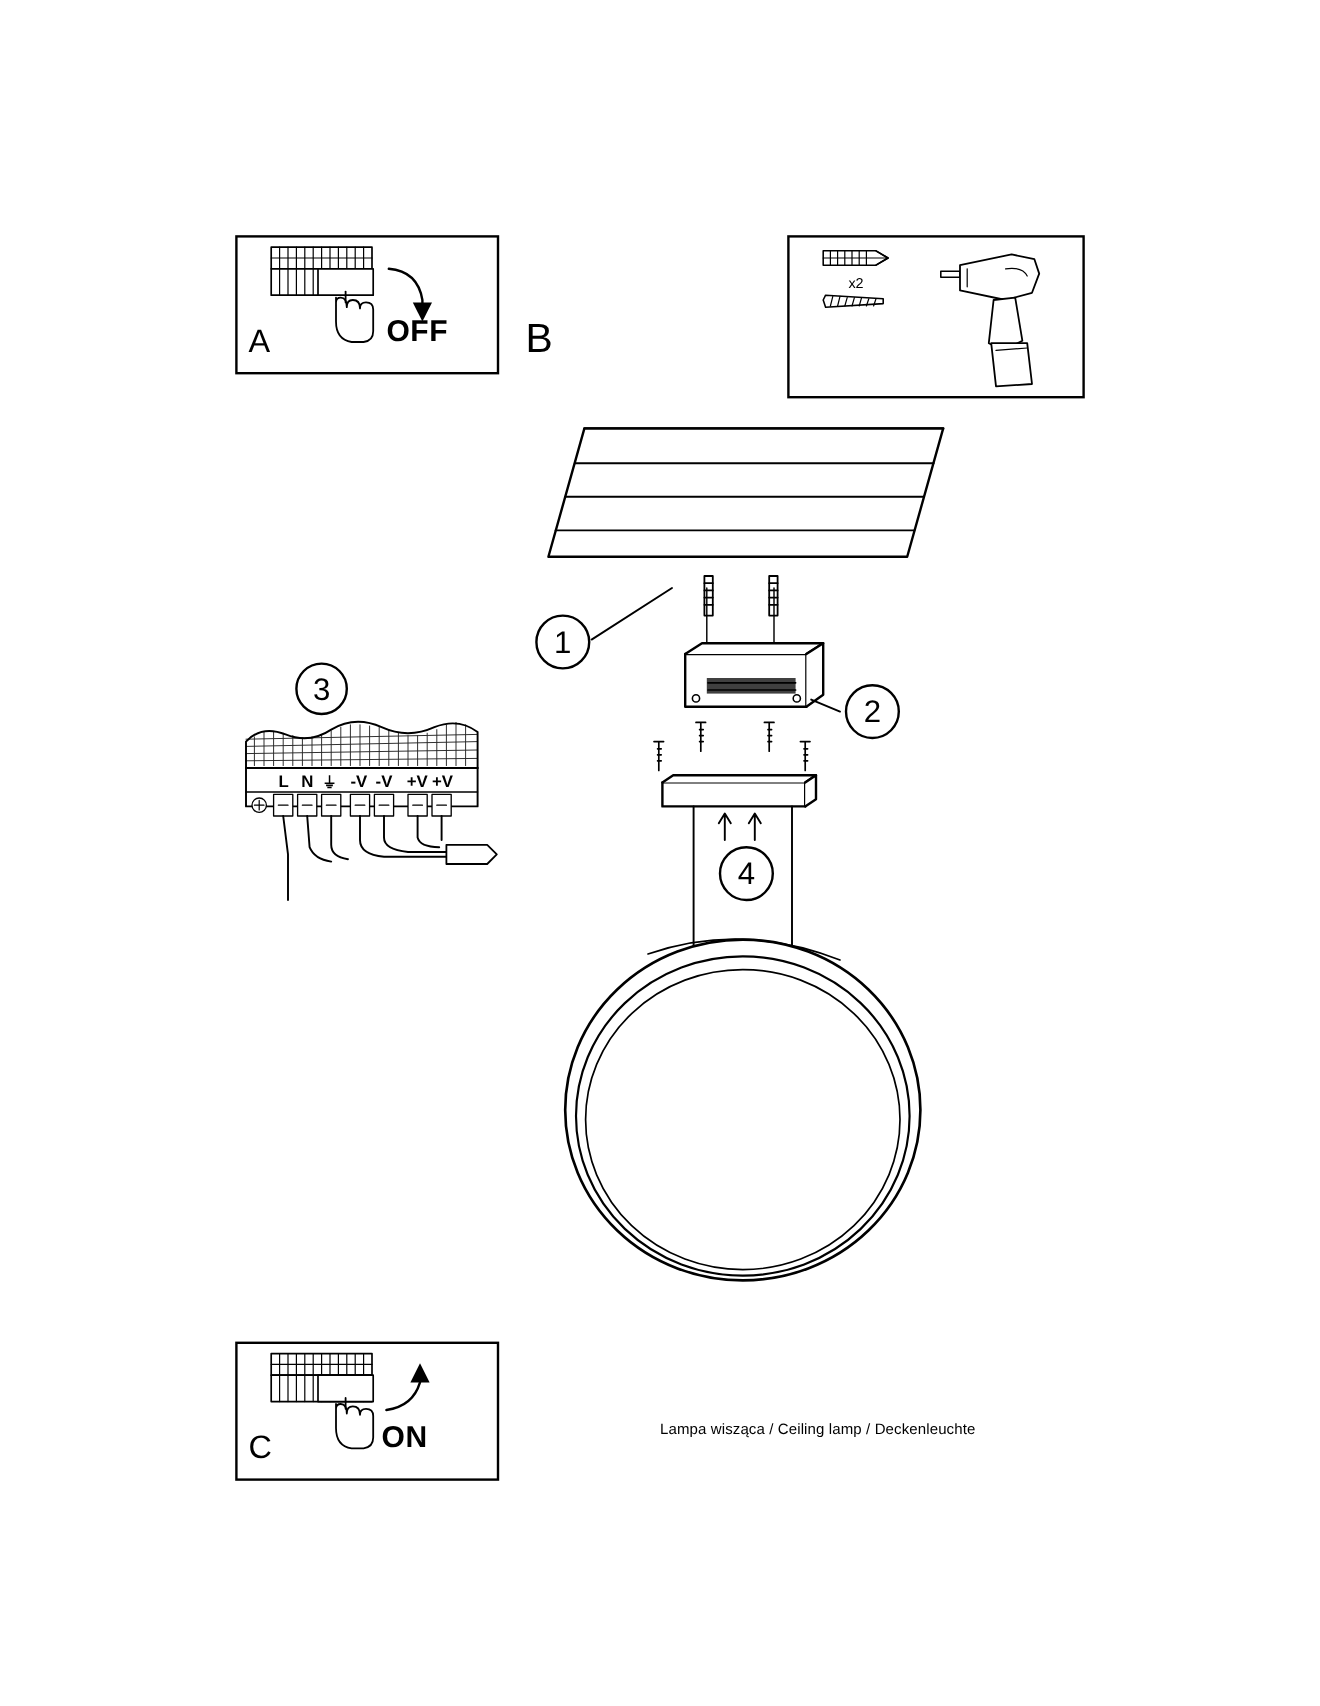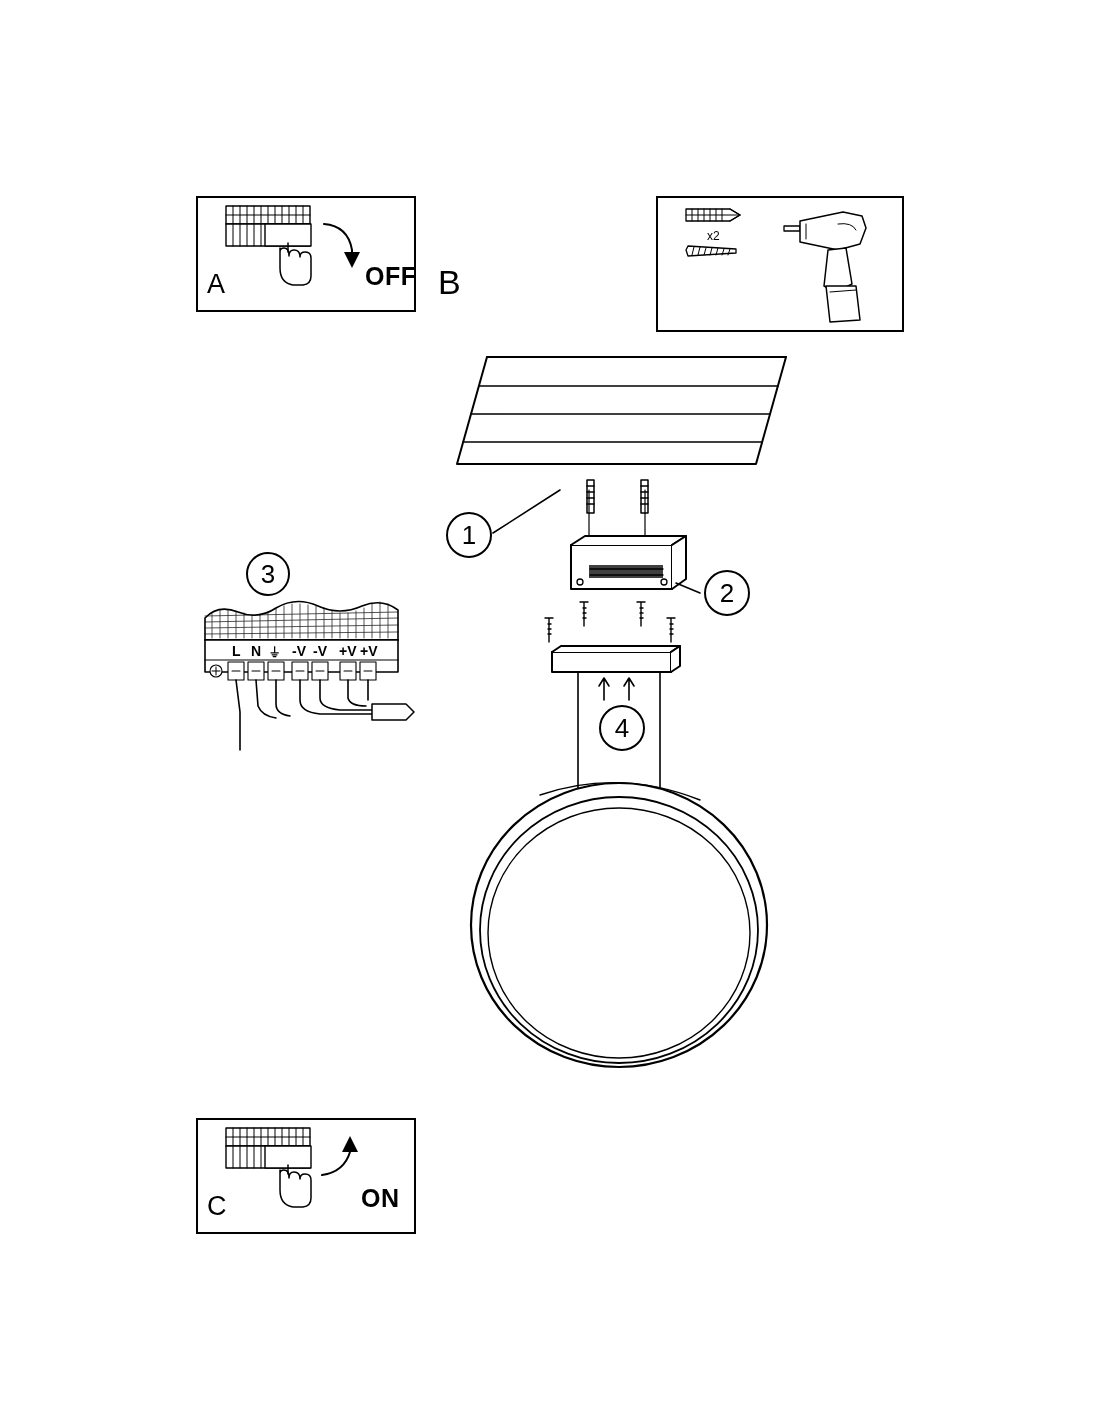--- a/index.html
+++ b/index.html
@@ -40,21 +40,20 @@
   }
   #letter-a { left: 207px; top: 271px; }
   #letter-c { left: 207px; top: 1193px; }
   #letter-b { left: 438px; top: 265px; font-size: 34px; }
 
   .switch-word {
     position: absolute;
     font-size: 25px;
     font-weight: 700;
     letter-spacing: 0.5px;
-    margin-left: 43px;
   }
   #word-off { left: 322px; top: 262px; }
   #word-on  { left: 318px; top: 1184px; text-align: right; }
 
   
   .callout {
     position: absolute;
     border: 2px solid #000;
     border-radius: 50%;
     width: 46px;
@@ -271,15 +270,16 @@
       <text x="360" y="656">+V</text>
     </g>
   </svg>
 
   <div class="callout" id="callout-1">1</div>
   <div class="callout" id="callout-2">2</div>
   <div class="callout" id="callout-3">3</div>
   <div class="callout" id="callout-4">4</div>
 
   <div id="footer-text">
+    <div>Lampa wisząca / Ceiling lamp / Deckenleuchte</div>
   </div>
 
 </div>
 
 </body></html>

